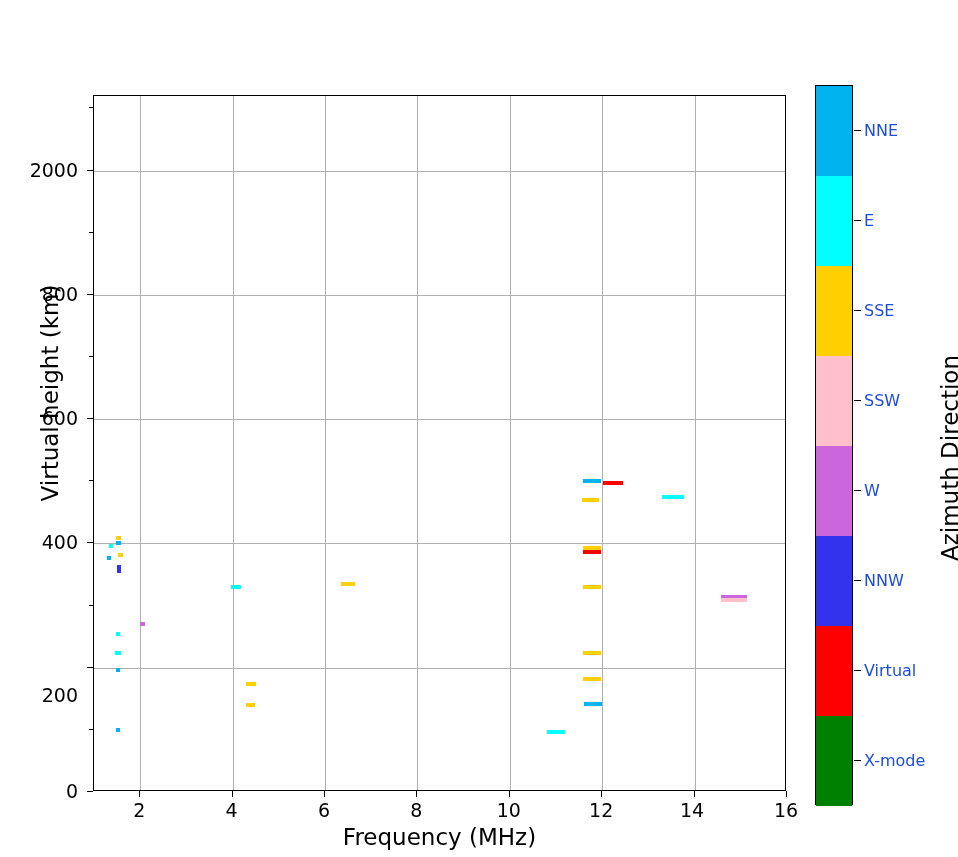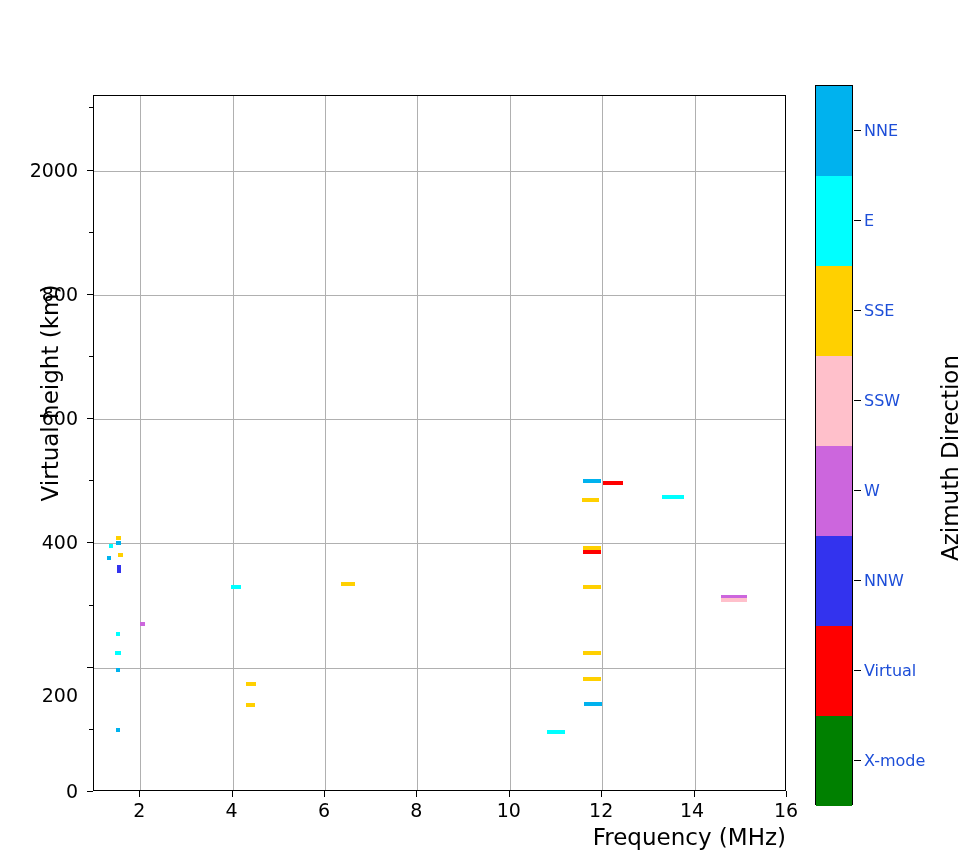--- a/index.html
+++ b/index.html
@@ -53,21 +53,21 @@
     font-size:19px;color:#000;
     text-align:right;width:70px;
     transform:translateY(-50%);
     white-space:nowrap;
   }
   .minor-ytick{position:absolute;left:89px;width:4px;height:1px;background:#000;}
 
   #xlabel{
     position:absolute;
     left:93px;top:824px;width:693px;
-    text-align:right;font-size:23px;color:#000;
+    text-align:center;font-size:23px;color:#000;
     white-space:nowrap;
   }
   #ylabel{
     position:absolute;
     left:-100px;top:380px;width:300px;
     text-align:center;font-size:23px;color:#000;
     transform:rotate(-90deg);
     transform-origin:center center;
     white-space:nowrap;
   }

